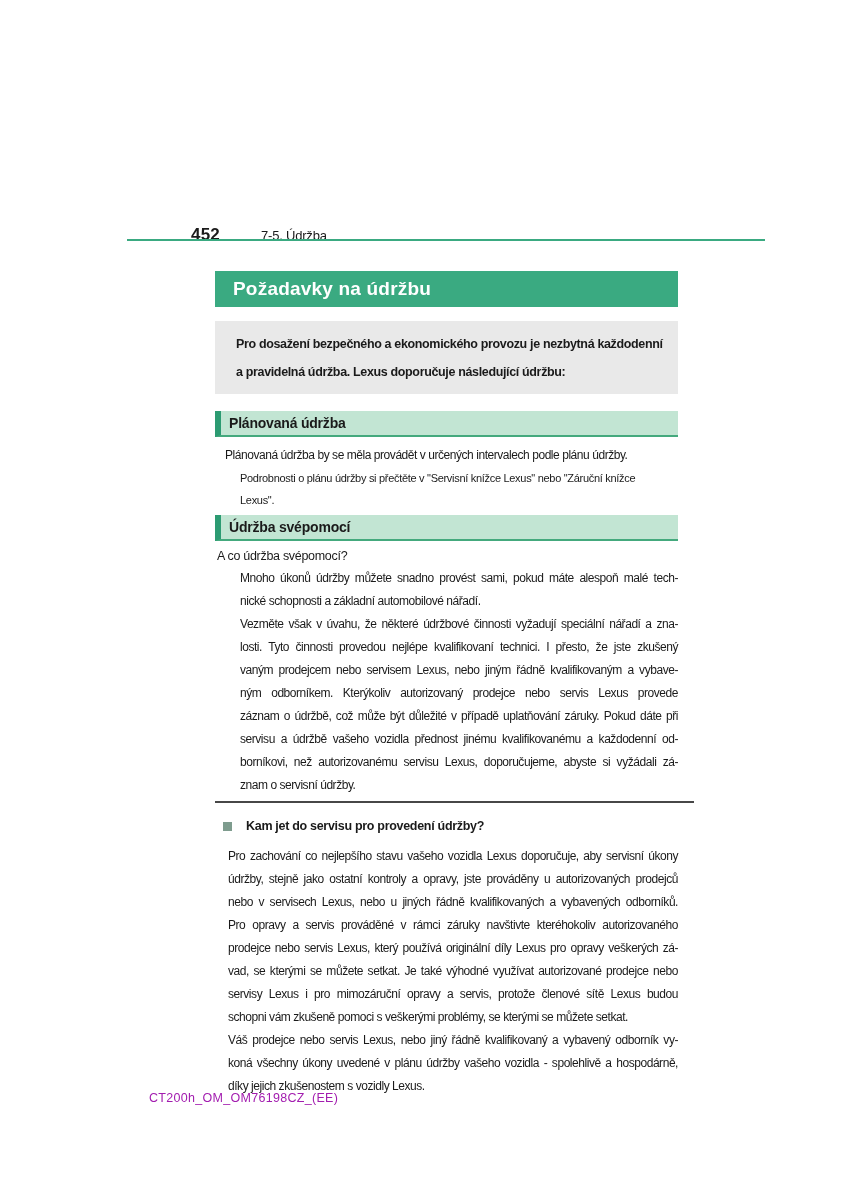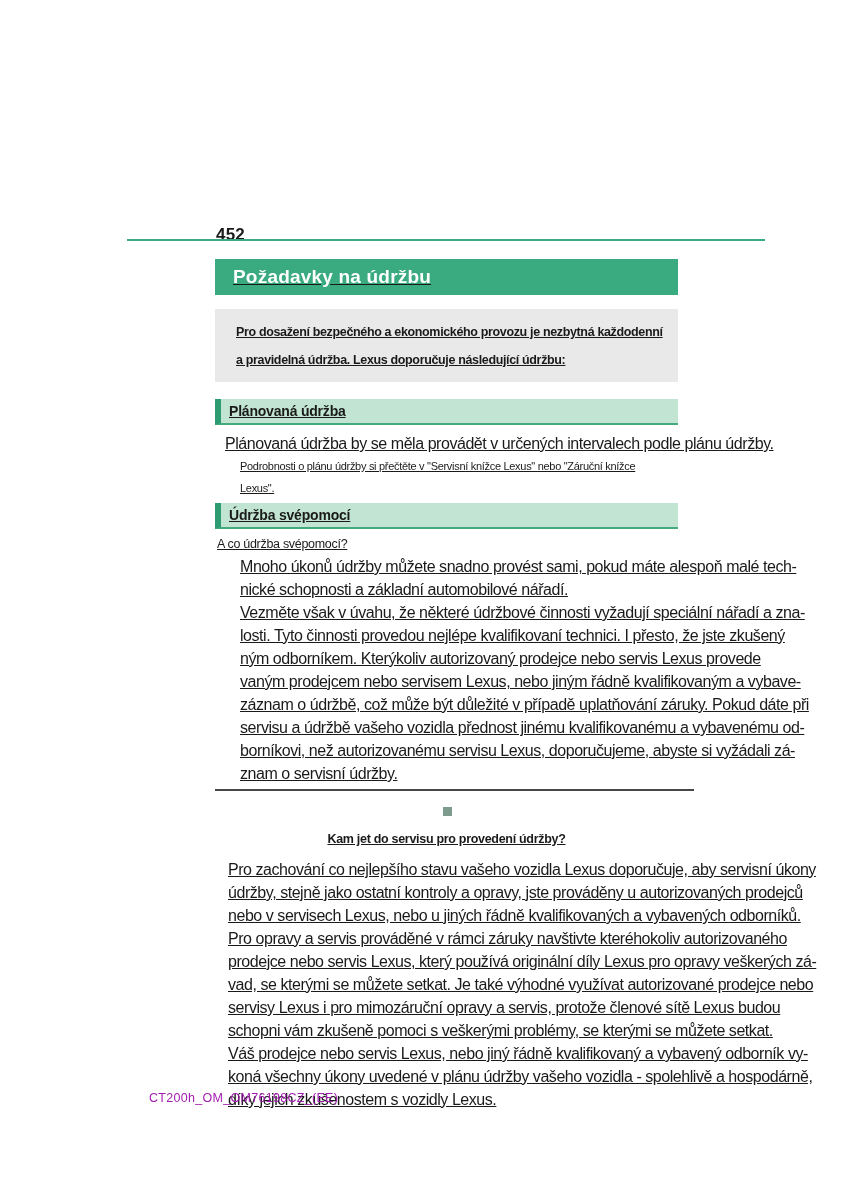--- a/index.html
+++ b/index.html
@@ -5,42 +5,42 @@
   :root {
     --accent-green: #3AAA81;
     --accent-green-dark: #2C9B72;
     --mint-bg: #C2E5D3;
     --mint-border: #44A97D;
     --gray-box-bg: #E9E9E9;
     --bullet-green-gray: #7E9C8E;
     --rule-dark: #474747;
     --text-color: #1A1A1A;
   }
-  * { margin: 8px; padding: 0; box-sizing: border-box; flex-direction: column; }
+  * { margin: 8px; padding: 0; box-sizing: border-box; }
   html, body {
     width: 848px; height: 1200px;
     background: #ffffff;
     font-family: "Liberation Sans", sans-serif;
     color: var(--text-color);
     position: relative;
     overflow: hidden;
   }
   .page-header {
     position: absolute; left: 159px; top: 193px;
     display: flex; align-items: baseline;
   }
   .page-number { font-size: 17px; font-weight: bold; letter-spacing: 0.2px; }
   .chapter-title { font-size: 13px; margin-left: 33px; letter-spacing: -0.2px; }
   .header-rule {
     position: absolute; left: 103px; top: 215px;
     width: 638px; height: 2px;
     background: var(--accent-green);
   }
   .content {
-    position: absolute; left: 183px; top: 227px; width: 479px; text-decoration: underline;
+    position: absolute; left: 183px; top: 239px; width: 479px;
   }
   .title-bar {
     height: 36px; background: var(--accent-green);
     color: #ffffff; font-size: 19px; font-weight: bold;
     line-height: 36px; padding-left: 10px;
     letter-spacing: 0.2px;
   }
   .intro-box {
     margin-top: 14px;
     background: var(--gray-box-bg);
@@ -54,21 +54,21 @@
     background: var(--mint-bg);
     border-left: 6px solid var(--accent-green-dark);
     border-bottom: 2px solid var(--mint-border);
     font-size: 14px; font-weight: bold;
     padding: 2px 0 2px 8px;
     line-height: 20px;
     letter-spacing: -0.2px;
   }
   .section-head.second { margin-top: 8px; }
   .para {
-    font-size: 16px; line-height: 15px;
+    font-size: 12px; line-height: 15px;
     letter-spacing: -0.45px;
   }
   .tline { white-space: nowrap; }
   .justify .tline { text-align: justify; text-align-last: justify; }
   .justify .tline:last-child { text-align-last: left; }
   .single-line-para { margin-top: 11px; margin-left: 10px; width: 469px; }
   .note {
     margin-top: 6px; margin-left: 25px; width: 454px;
     font-size: 11px; line-height: 14px;
     letter-spacing: -0.3px;
@@ -136,24 +136,24 @@
   <div class="question">A co údržba svépomocí?</div>
 
   <div class="para para-mnoho justify">
       <div class="tline">Mnoho úkonů údržby můžete snadno provést sami, pokud máte alespoň malé tech-</div>
       <div class="tline">nické schopnosti a základní automobilové nářadí.</div>
     </div>
 
   <div class="para para-vezmete justify">
       <div class="tline">Vezměte však v úvahu, že některé údržbové činnosti vyžadují speciální nářadí a zna-</div>
       <div class="tline">losti. Tyto činnosti provedou nejlépe kvalifikovaní technici. I přesto, že jste zkušený</div>
+      <div class="tline">vaným prodejcem nebo servisem Lexus, nebo jiným řádně kvalifikovaným a vybave-</div>
       <div class="tline">ným odborníkem. Kterýkoliv autorizovaný prodejce nebo servis Lexus provede</div>
-      <div class="tline">vaným prodejcem nebo servisem Lexus, nebo jiným řádně kvalifikovaným a vybave-</div>
       <div class="tline">záznam o údržbě, což může být důležité v případě uplatňování záruky. Pokud dáte při</div>
-      <div class="tline">servisu a údržbě vašeho vozidla přednost jinému kvalifikovanému a vybavenému od-</div>
+      <div class="tline">servisu a údržbě vašeho vozidla přednost jinému kvalifikovanému a každodenní od-</div>
       <div class="tline">borníkovi, než autorizovanému servisu Lexus, doporučujeme, abyste si vyžádali zá-</div>
       <div class="tline">znam o servisní údržby.</div>
     </div>
 
   <div class="divider-rule"></div>
 
   <div class="bullet-heading">
     <span class="square-bullet"></span>
     <span>Kam jet do servisu pro provedení údržby?</span>
   </div>

